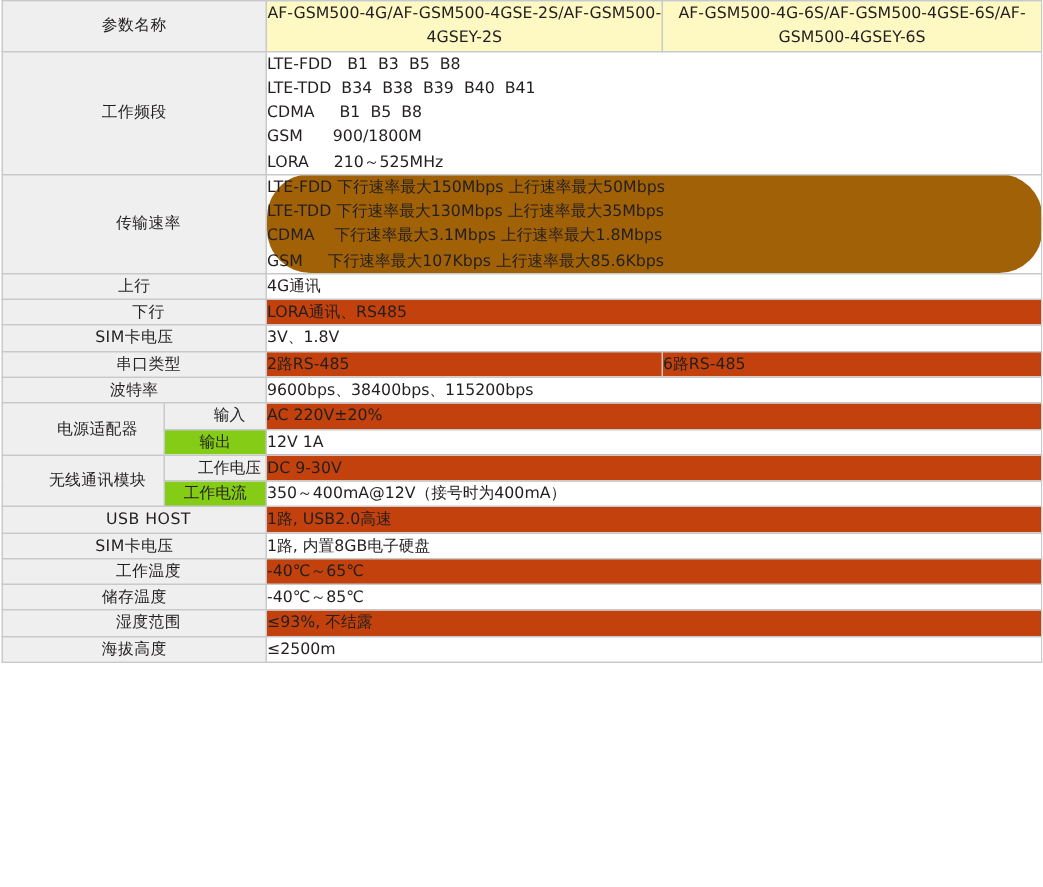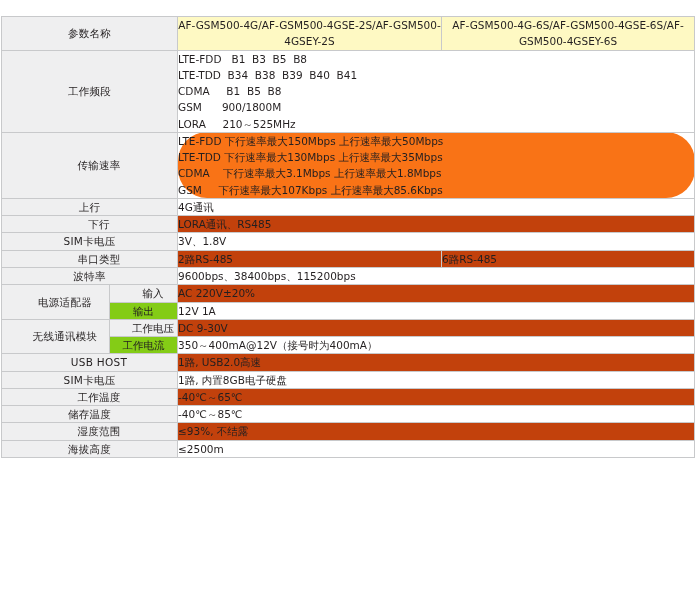--- a/index.html
+++ b/index.html
@@ -16,21 +16,21 @@
   #sheet {
     width: 695px;
     height: 591px;
     position: relative;
     overflow: hidden;
     background: #ffffff;
     box-sizing: border-box;
   }
   table.spec {
     width: 693px;
-    margin: 16px 1px;
+    margin: 0 1px;
     border-collapse: collapse;
     table-layout: fixed;
   }
   table.spec td {
     border: 1px solid #c8c9cb;
     padding: 0;
     vertical-align: middle;
     font-size: 10.5px;
     line-height: 1.55;
     color: #231f20;
@@ -69,21 +69,21 @@
   }
   .val-left {
     text-align: left;
     background: #ffffff;
     padding: 8px 6px 8px 46px;
     font-size: 10.5px;
     line-height: 1.75;
     border-radius: 29px;
   }
   .val-left.shaded {
-    background: #f97316;
+    background: #a16207;
   }
   .lbl.shaded-row, .lbl-sub.shaded-row {
     background: #efeff0;
     padding-left: 19px;
   }
   .val.shaded-row {
     background: #c2410c;
   }
   .band-line {
     white-space: pre;

